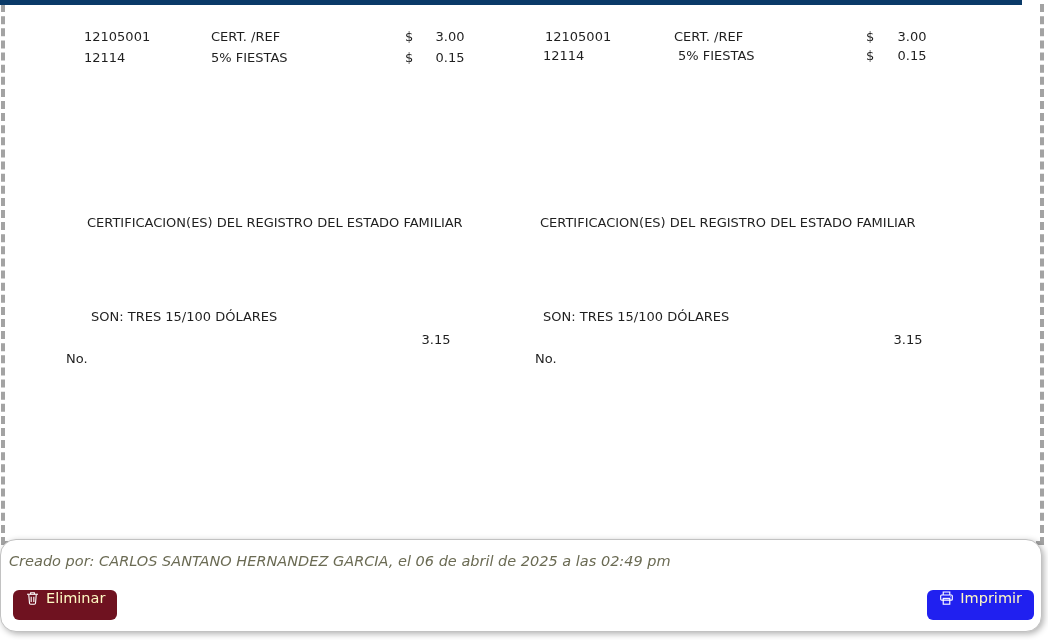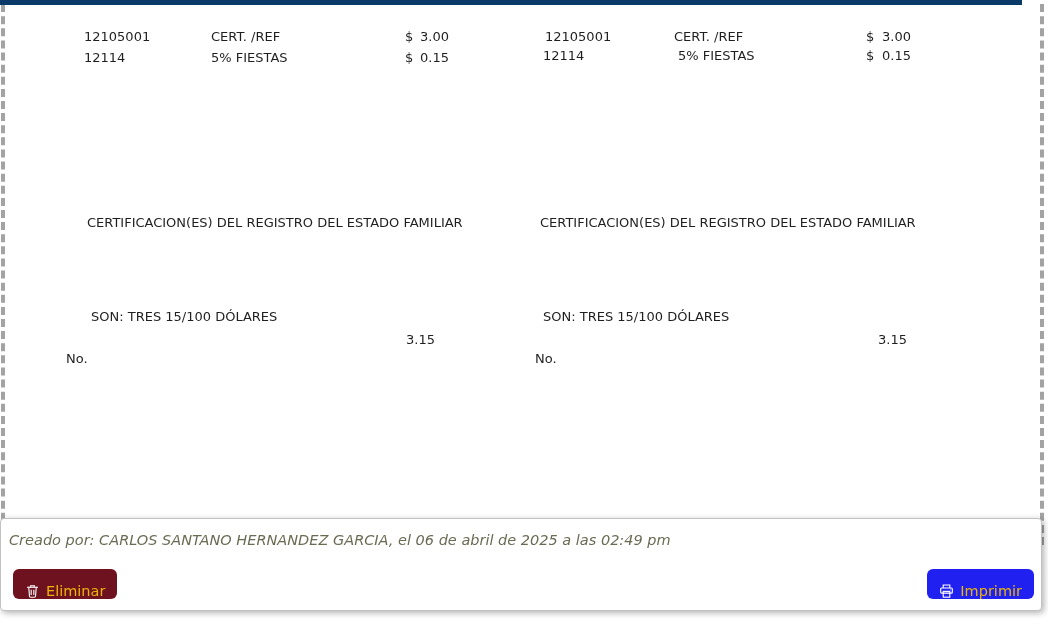--- a/index.html
+++ b/index.html
@@ -37,55 +37,55 @@
 
   
   .doc-layer { position: absolute; inset: 0; z-index: 5; }
   .t {
     position: absolute;
     font-size: 13px;
     line-height: 14px;
     color: #1f1f1f;
     white-space: pre;
   }
-  .amt { width: 60px; text-align: left; }
+  .amt { width: 60px; text-align: center; }
 
   
   .footer-card {
     position: absolute;
     left: 0;
-    top: 518px;
+    top: 539px;
     width: 1040px;
     height: 91px;
     background: #ffffff;
     border: 1px solid #c2c2c2;
-    border-radius: 4px;
+    border-radius: 16px;
     box-shadow: 2px 2px 6px rgba(0,0,0,0.30);
     z-index: 20;
   }
   .creator {
     position: absolute;
     left: 8px;
     top: 13px;
     font-style: italic;
     font-size: 14.5px;
     color: #6b6b54;
     white-space: pre;
   }
   .btn {
     position: absolute;
     top: 50px;
     height: 30px;
     display: inline-flex;
-    align-items: flex-end;
+    align-items: flex-start;
     gap: 6px;
     padding: 0 12px;
     border: none;
     border-radius: 6px;
-    color: #eab308;
+    color: #fef9c3;
     font-size: 14.5px;
     font-family: "DejaVu Sans", sans-serif;
     cursor: pointer;
   }
   .btn-delete { left: 12px; background: #6f1220; }
   .btn-print  { right: 7px; background: #2020f0; }
   .btn svg { display: block; }
 </style>
 </head>
 <body>

